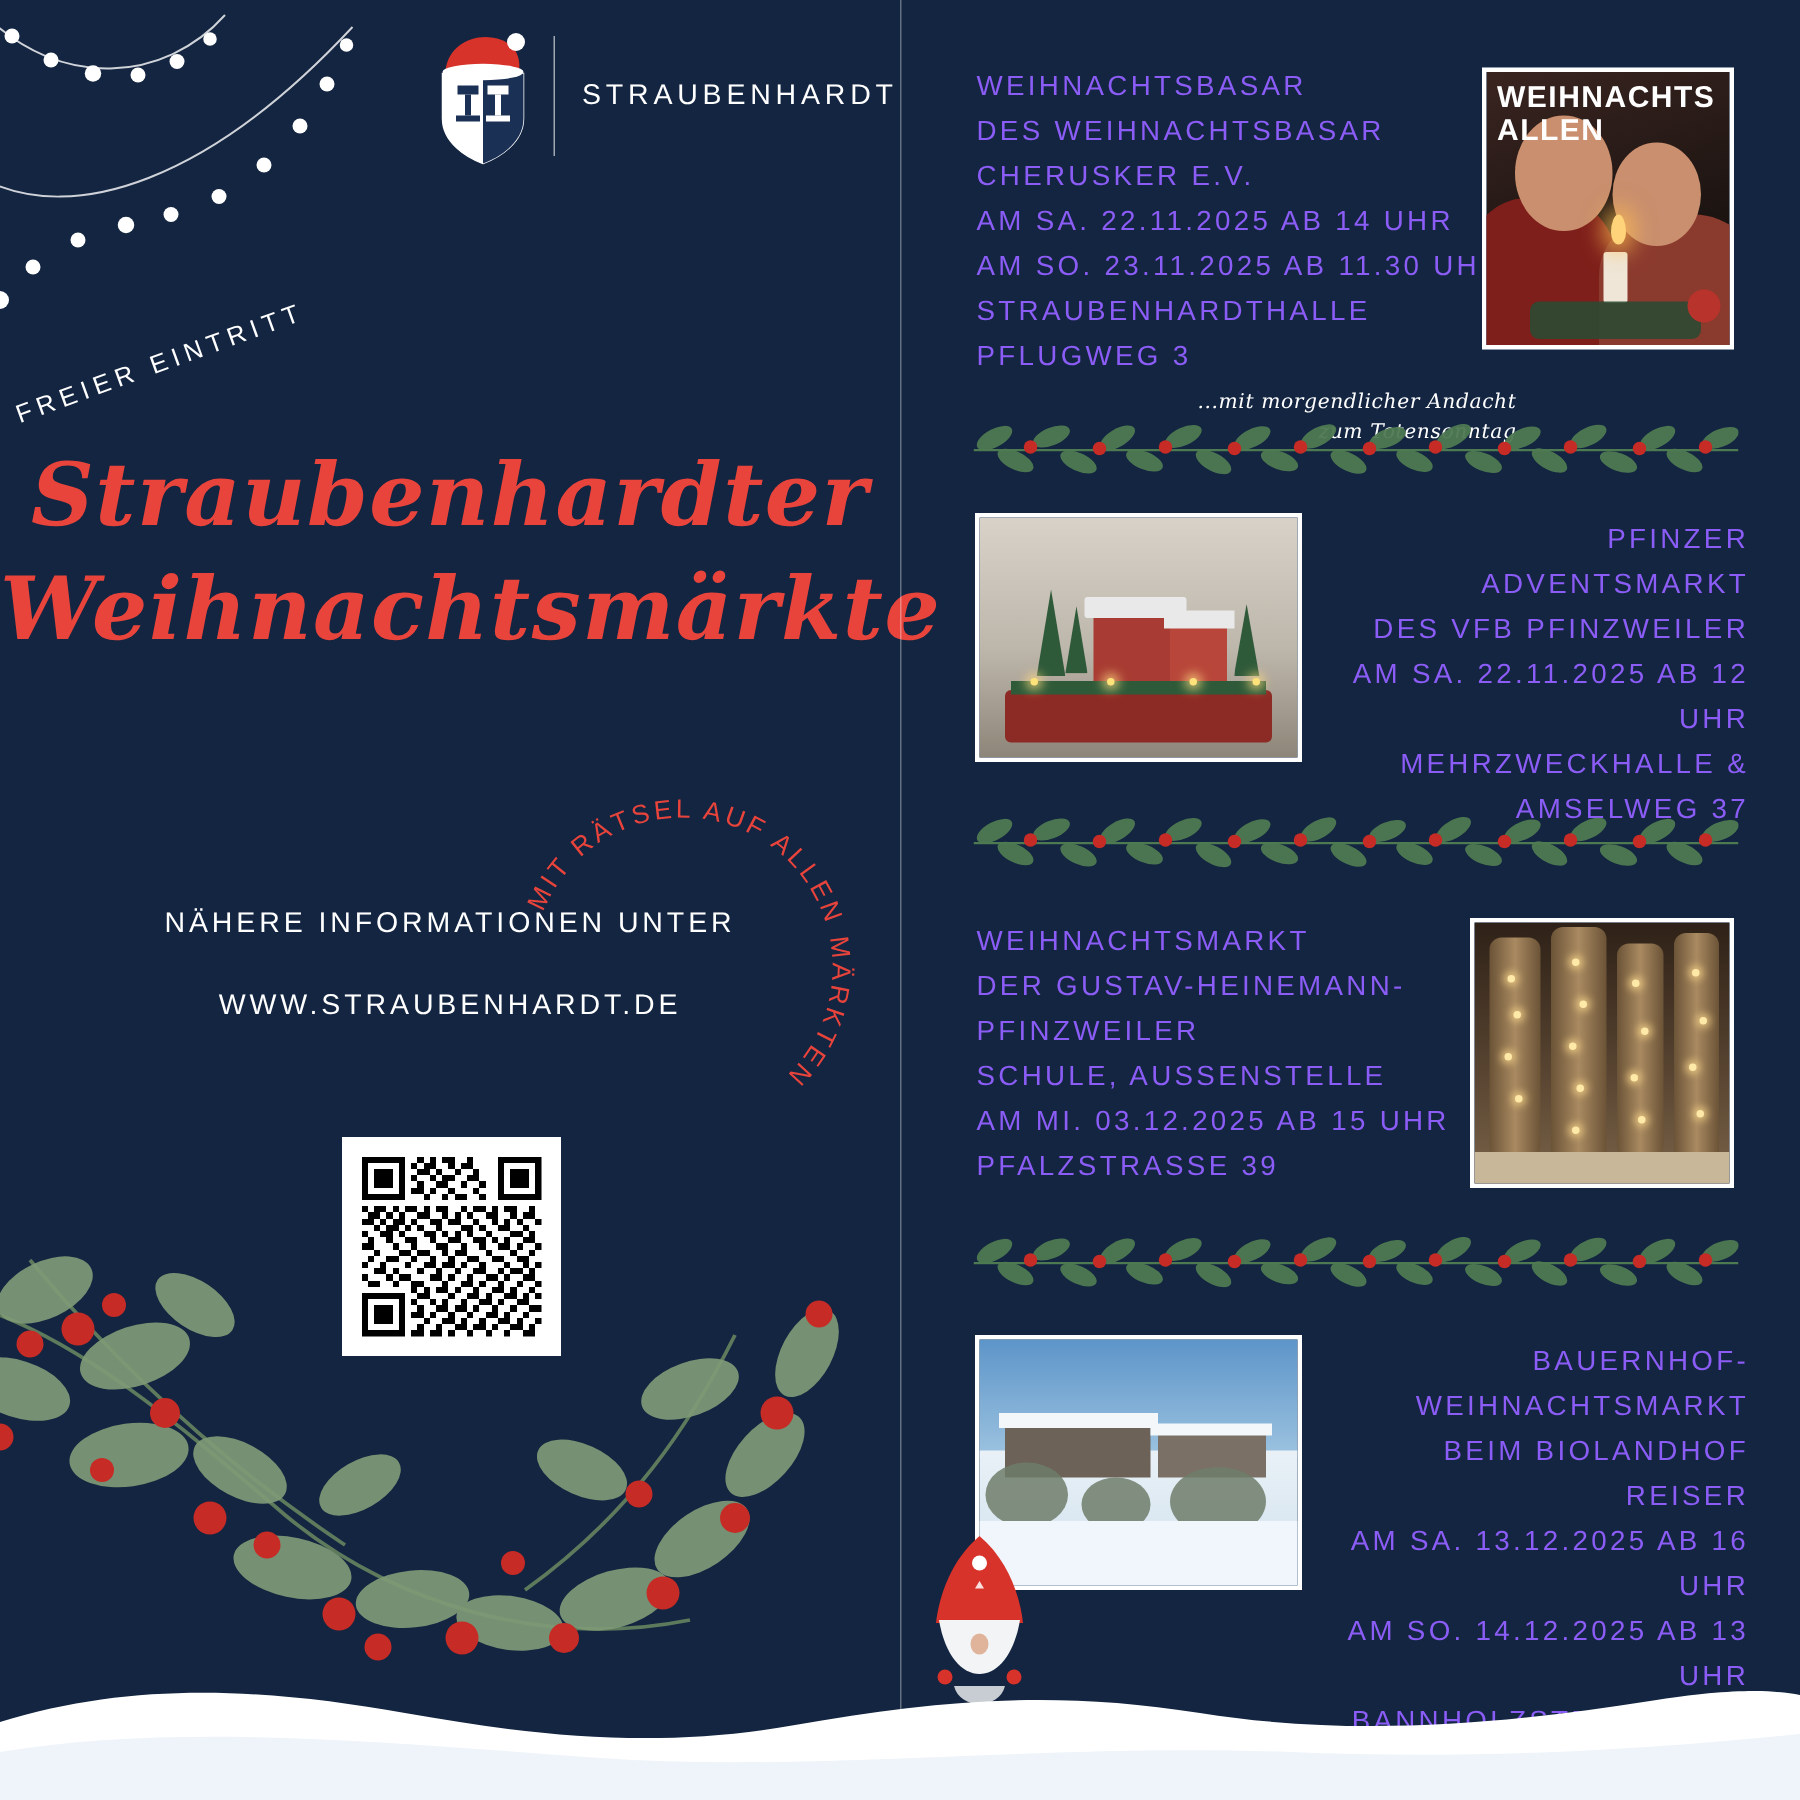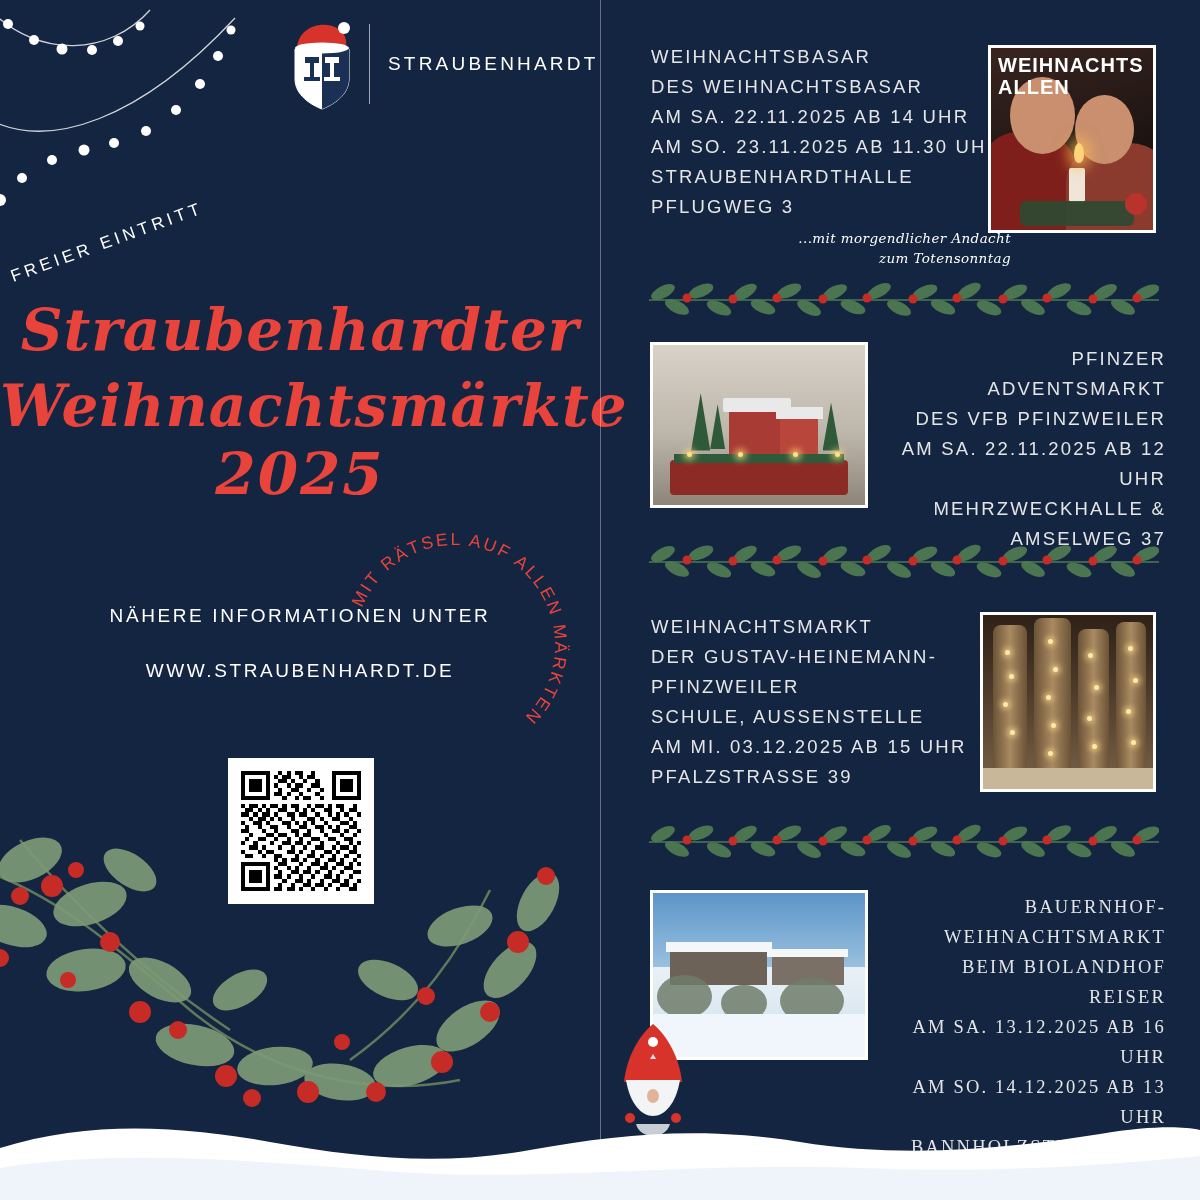--- a/index.html
+++ b/index.html
@@ -84,21 +84,21 @@
   .holly{position:absolute;left:-10px;top:830px;width:620px;height:300px;}
 
   
   .snow{position:absolute;left:0;bottom:0;width:1200px;height:110px;}
 
   
   .right{position:absolute;left:601px;top:0;width:599px;height:1200px;}
 
   .entry{position:absolute;}
   .entry .txt{
-    font-size:18.5px;line-height:30px;letter-spacing:2.2px;color:#e5e5e5;
+    font-size:18.5px;line-height:30px;letter-spacing:2.2px;color:#8b5cf6;
   }
   .entry .txt.right-align{text-align:right;}
   .sub-note{
     font-size:13.5px;letter-spacing:0.4px;line-height:20px;color:#fff;
     font-family:"DejaVu Serif", serif;font-style:italic;text-align:right;
     margin-top:6px;
   }
 
   .photo{
     position:absolute;background:#203a5c;border:3px solid #ffffff;
@@ -191,21 +191,20 @@
         </svg>
       </div>
       <div class="logo-sep"></div>
       <div class="logo-text">STRAUBENHARDT</div>
     </div>
 
     <div class="freier">FREIER EINTRITT</div>
 
     <div class="title-1">Straubenhardter</div>
     <div class="title-2">Weihnachtsmärkte</div>
-    <div class="title-3">2025</div>
 
     <svg class="circle-text" viewBox="0 0 250 250">
       <defs>
         <path id="circPath" d="M 25,125 A 100,100 0 1,1 225,125 A 100,100 0 1,1 25,125"></path>
       </defs>
       <text>
         <textPath href="#circPath" startOffset="6%">MIT RÄTSEL AUF ALLEN MÄRKTEN</textPath>
       </text>
     </svg>
 
@@ -484,20 +483,21 @@
   </div>
 
   <div class="divider"></div>
 
   <div class="right">
 
     <div class="entry" style="left:50px;top:42px;width:360px;">
       <div class="txt">
         <div>WEIHNACHTSBASAR</div>
         <div>DES WEIHNACHTSBASAR</div>
+        <div>CHERUSKER E.V.</div>
         <div>AM SA. 22.11.2025 AB 14 UHR</div>
         <div>AM SO. 23.11.2025 AB 11.30 UHR</div>
         <div>STRAUBENHARDTHALLE</div>
         <div>PFLUGWEG 3</div>
       </div>
       <div class="sub-note">
         <div>...mit morgendlicher Andacht</div>
         <div>zum Totensonntag</div>
       </div>
     </div>
@@ -722,21 +722,21 @@
         <div class="p4-roofsnow" style="left:6%;top:30%;width:50%;height:6%;"></div>
         <div class="p4-barn" style="left:56%;top:38%;width:34%;height:18%;background:#7b7065;"></div>
         <div class="p4-roofsnow" style="left:54%;top:34%;width:38%;height:5%;"></div>
         <div class="p4-bush" style="left:2%;top:50%;width:26%;height:26%;"></div>
         <div class="p4-bush" style="left:60%;top:52%;width:30%;height:28%;"></div>
         <div class="p4-bush" style="left:32%;top:56%;width:22%;height:22%;"></div>
         <div style="position:absolute;left:0;right:0;bottom:0;height:26%;background:#f0f6fb;"></div>
       </div>
     </div>
 
-    <div class="entry" style="left:290px;top:892px;width:275px;font-family:Liberation Serif, serif;">
+    <div class="entry" style="left:290px;top:892px;width:275px;">
       <div class="txt right-align">
         <div>BAUERNHOF-</div>
         <div>WEIHNACHTSMARKT</div>
         <div>BEIM BIOLANDHOF REISER</div>
         <div>AM SA. 13.12.2025 AB 16 UHR</div>
         <div>AM SO. 14.12.2025 AB 13 UHR</div>
         <div>BANNHOLZSTRASSE 100</div>
       </div>
     </div>
   </div>

